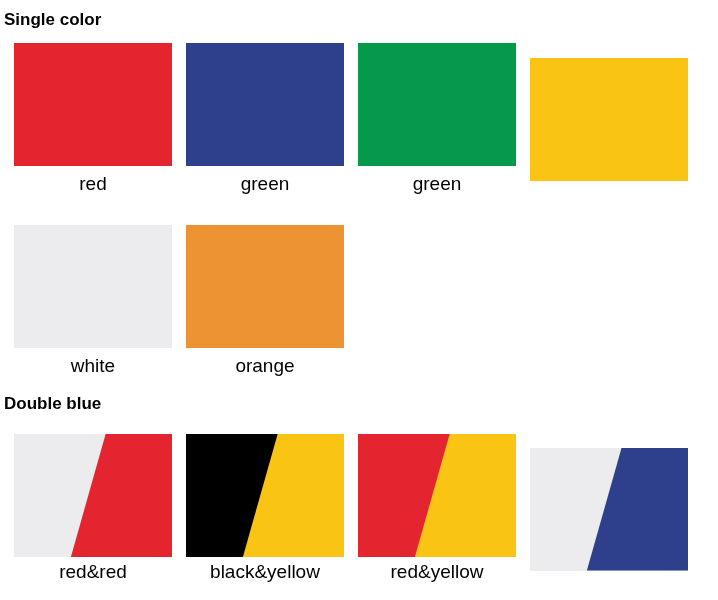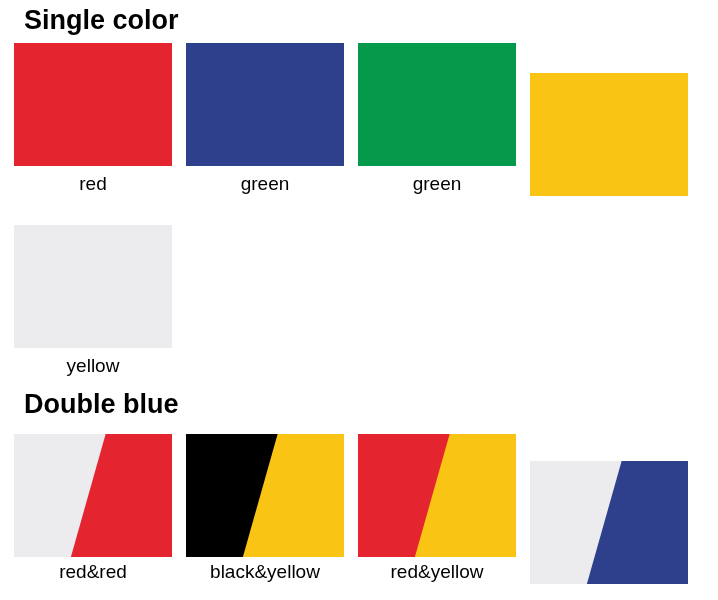--- a/index.html
+++ b/index.html
@@ -20,45 +20,45 @@
   .page {
     position: relative;
     width: 718px;
     height: 600px;
     box-sizing: border-box;
   }
 
   
   .section-heading {
     position: absolute;
-    left: 24px;
+    left: 4px;
     font-family: "Liberation Sans", sans-serif;
     font-weight: bold;
-    font-size: 27px;
+    font-size: 17px;
     line-height: 28px;
     letter-spacing: 0px;
     color: #000000;
     white-space: nowrap;
   }
   #heading-single { top: 6px; }
   #heading-double { top: 390px; }
 
   
   .swatch-grid {
     position: absolute;
     left: 0;
     width: 718px;
   }
   #grid-single { top: 43px; }
   #grid-double { top: 434px; }
 
   .swatch-row {
     display: flex;
     flex-direction: row;
-    align-items: flex-end;
+    align-items: center;
     width: 645px;
   }
   #grid-single .swatch-row + .swatch-row {
     margin-top: 29px;
   }
 
   .swatch-cell {
     width: 178px;
     margin-left: 14px;
     box-sizing: border-box;
@@ -142,23 +142,27 @@
       <div class="swatch-cell">
         <span class="swatch-box" id="sw-s3" style="background: rgb(249, 196, 19);"></span>
       </div>
 
     </div>
 
     <div class="swatch-row">
 
       <div class="swatch-cell">
         <span class="swatch-box" id="sw-s4" style="background: rgb(236, 236, 238);"></span>
-        <span class="swatch-label">yellow</span>
-      </div>
-
+        <span class="swatch-label">white</span>
+      </div>
+
+      <div class="swatch-cell">
+        <span class="swatch-box" id="sw-s5" style="background: rgb(238, 147, 51);"></span>
+        <span class="swatch-label">orange</span>
+      </div>
 
       <div class="swatch-cell empty">
         <span class="swatch-box"></span>
         <span class="swatch-label"></span>
       </div>
 
       <div class="swatch-cell empty">
         <span class="swatch-box"></span>
         <span class="swatch-label"></span>
       </div>

